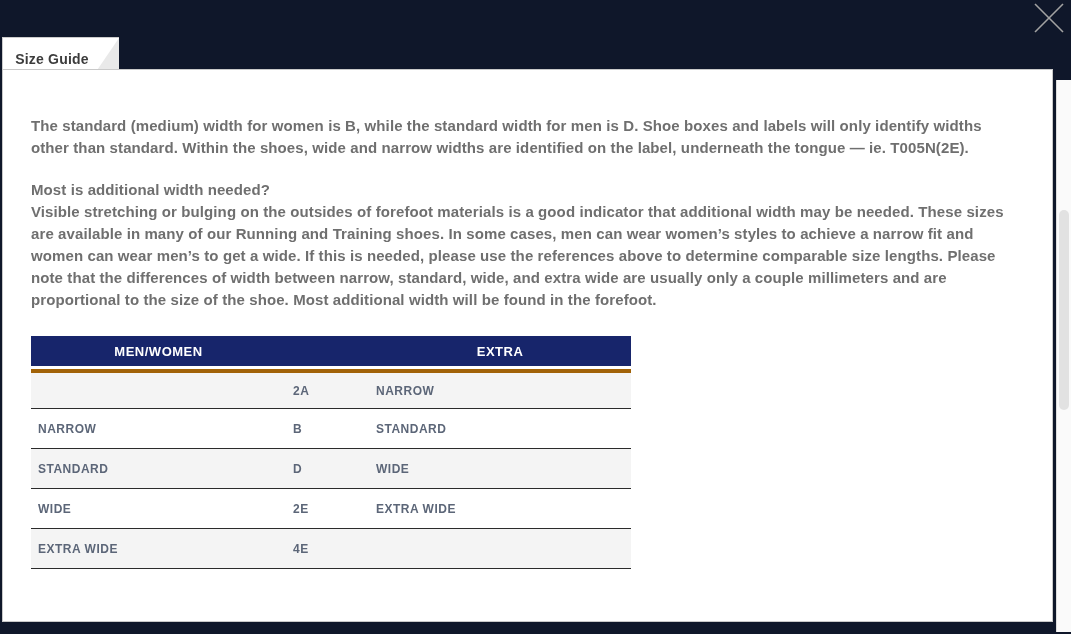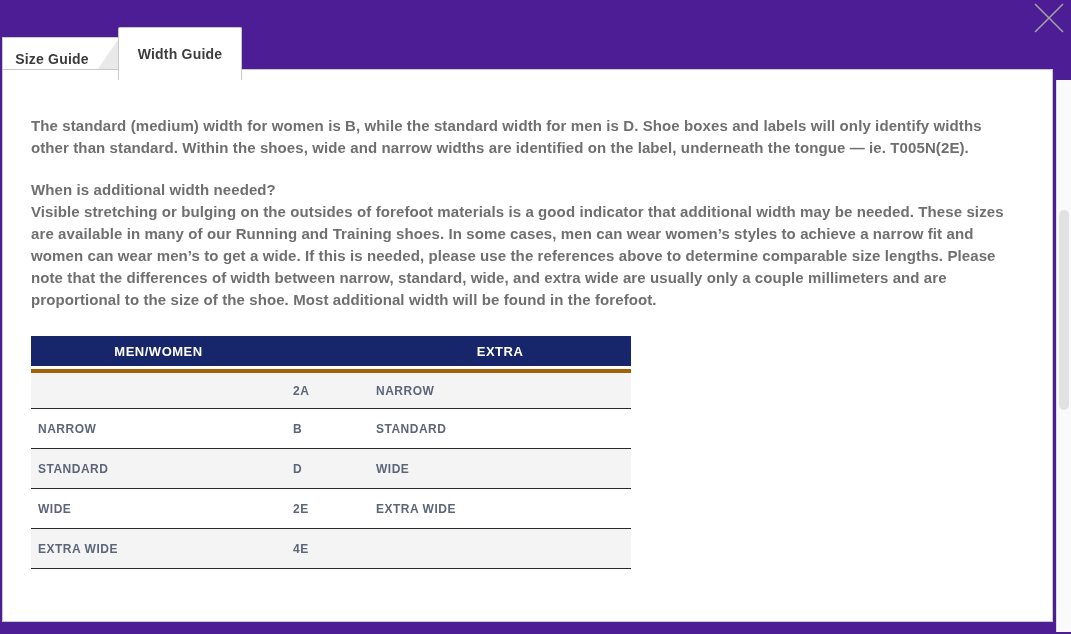--- a/index.html
+++ b/index.html
@@ -2,21 +2,21 @@
 <html><head>
 <meta charset="utf-8">
 <style>
   * { margin: 0; padding: 0; box-sizing: border-box; }
   html, body {
     width: 1071px; height: 634px;
     background: #ffffff;
     font-family: "Liberation Sans", sans-serif;
     overflow: hidden;
   }
-  .screen { position: relative; width: 1071px; height: 634px; background: #4c1d95; }
+  .screen { position: relative; width: 1071px; height: 634px; background: #0f172a; }
 
   
   .close-btn {
     position: absolute; top: 1px; right: 4px;
     width: 36px; height: 34px;
     background: none; border: none; cursor: pointer;
     display: flex; align-items: center; justify-content: center;
   }
 
   
@@ -132,29 +132,26 @@
         <line x1="30" y1="1" x2="2" y2="29" stroke="#a2a2a2" stroke-width="1.6"></line>
       </svg>
     </span>
   </button>
 
   <div class="tab tab-inactive">
     <span>Size Guide</span>
     <span class="wedge"></span>
   </div>
 
-  <div class="tab tab-active">
-    <span>Width Guide</span>
-  </div>
 
   <div class="panel">
 
     <p class="intro">The standard (medium) width for women is B, while the standard width for men is D. Shoe boxes and labels will only identify widths other than standard. Within the shoes, wide and narrow widths are identified on the label, underneath the tongue — ie. T005N(2E).</p>
 
-    <p class="q-heading">When is additional width needed?</p>
+    <p class="q-heading">Most is additional width needed?</p>
 
     <p>Visible stretching or bulging on the outsides of forefoot materials is a good indicator that additional width may be needed. These sizes are available in many of our Running and Training shoes. In some cases, men can wear women’s styles to achieve a narrow fit and women can wear men’s to get a wide. If this is needed, please use the references above to determine comparable size lengths. Please note that the differences of width between narrow, standard, wide, and extra wide are usually only a couple millimeters and are proportional to the size of the shoe. Most additional width will be found in the forefoot.</p>
 
     <table class="width-table">
       <colgroup>
         <col class="col-a">
           <col class="col-b">
           <col class="col-c">
       </colgroup>
       <thead>

